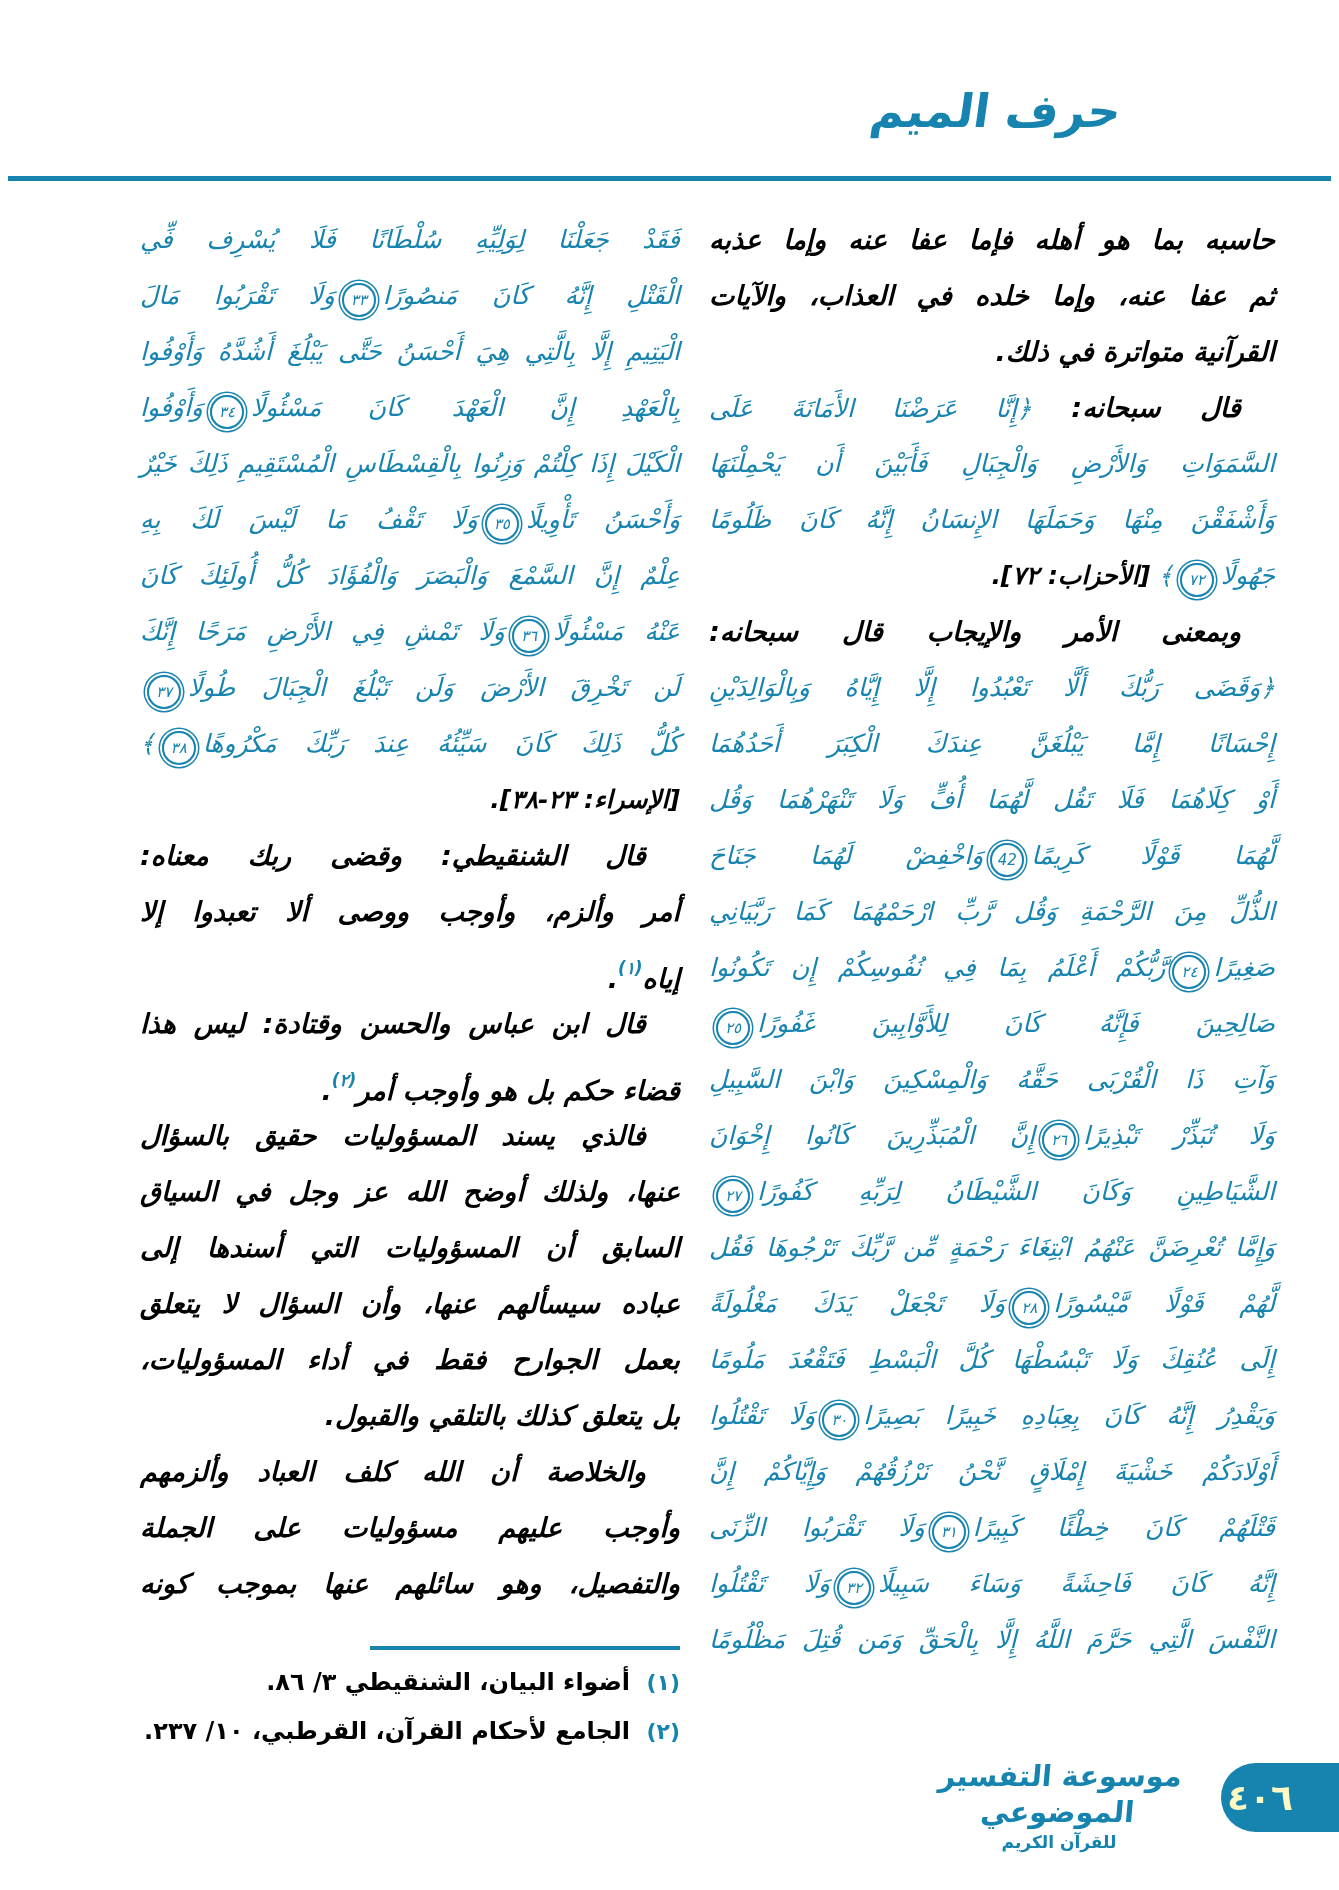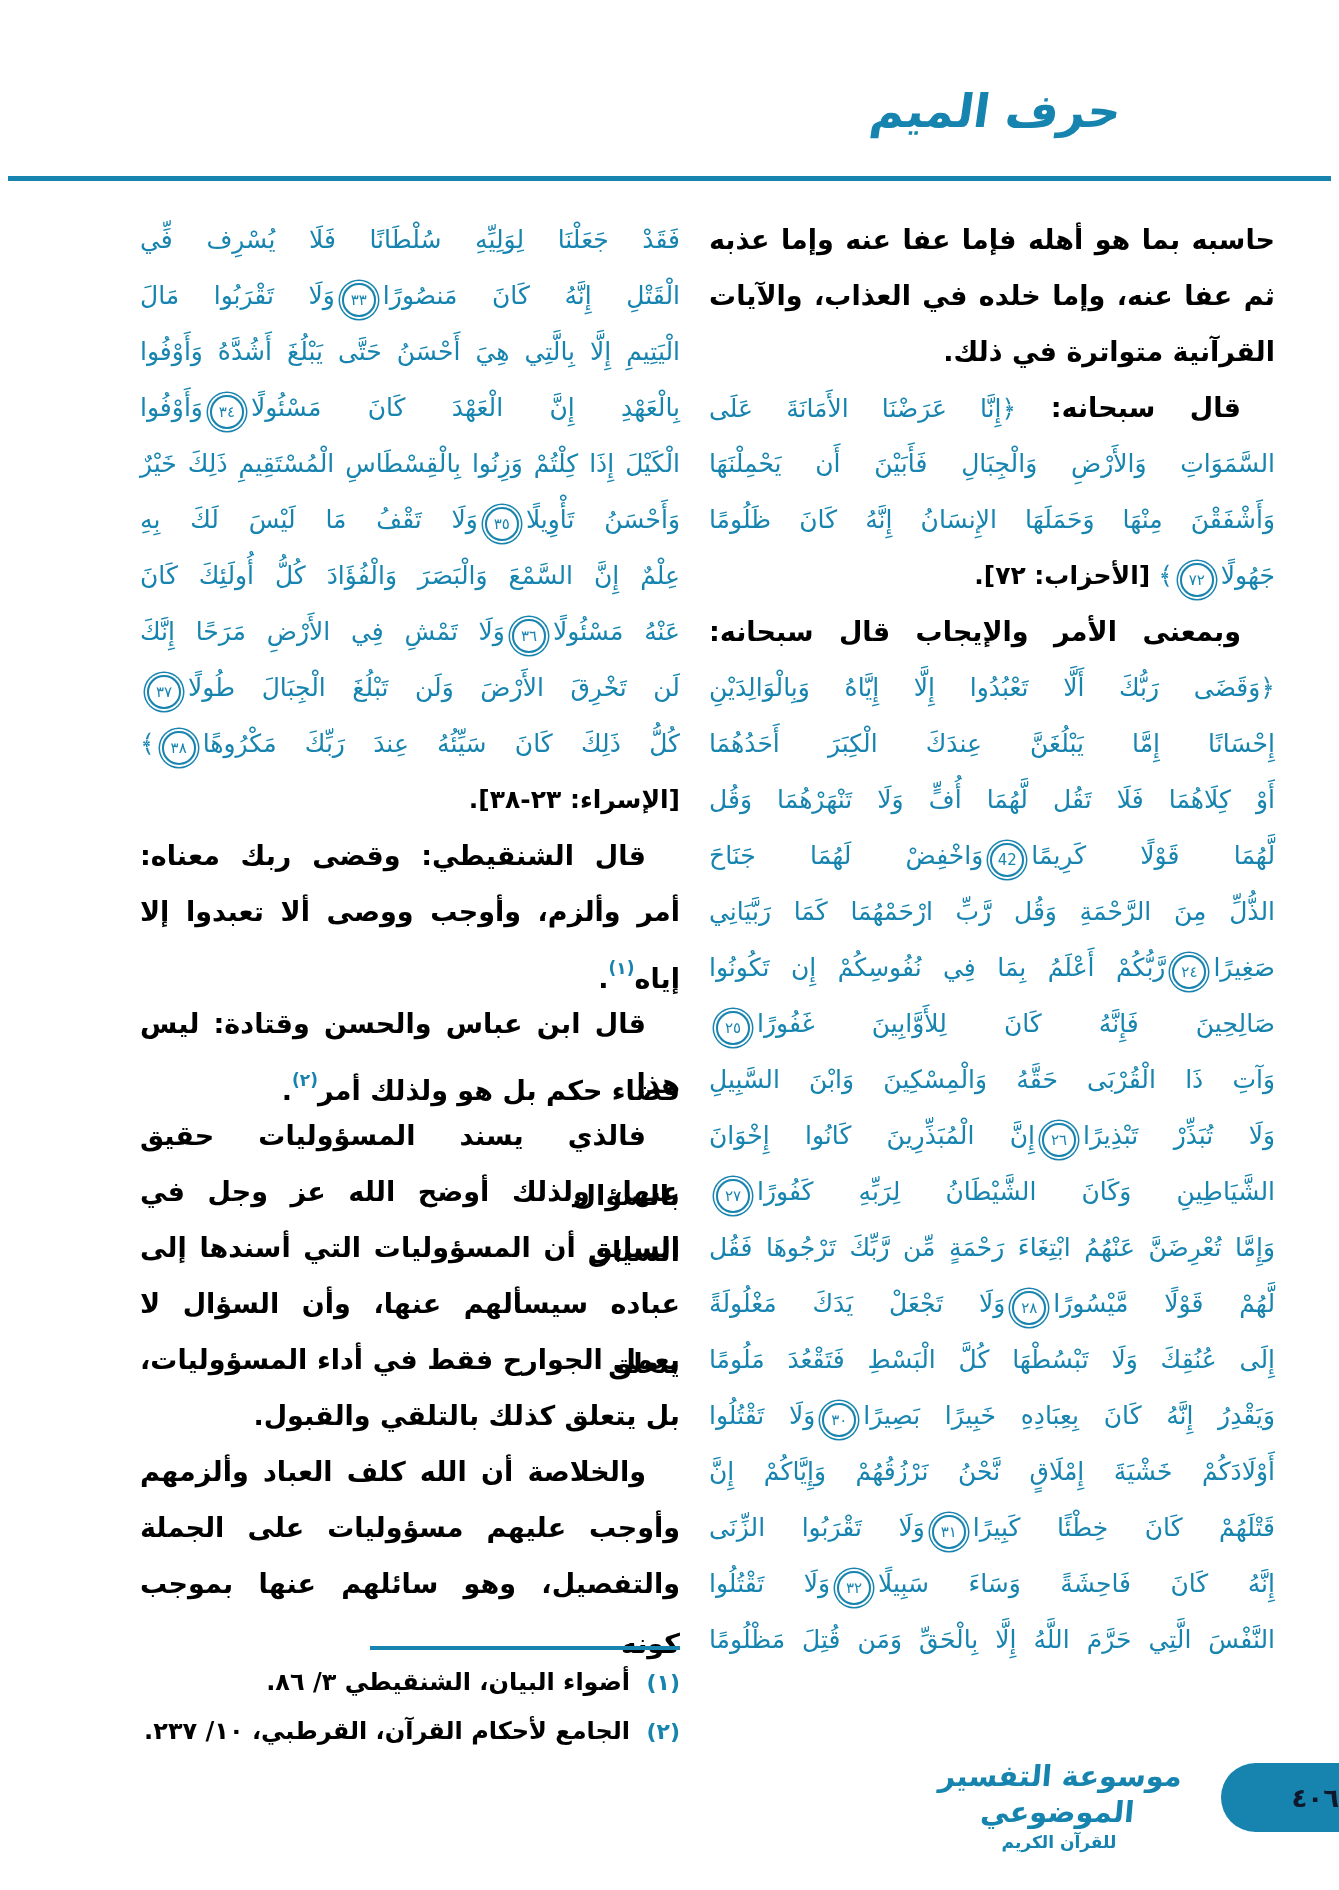--- a/index.html
+++ b/index.html
@@ -17,21 +17,21 @@
   .header-rule{
     position:absolute;top:176px;left:8px;right:8px;height:5px;
     background:var(--accent);
   }
   
   .col{position:absolute;top:212px;direction:rtl;}
   #col-right{left:688px;width:566px;margin-left:21px;}
   #col-left{left:140px;width:540px;}
   .ln{
     height:56px;line-height:56px;
-    text-align:justify;text-align-last:justify;
+    text-align:justify;text-align-last:justify;font-style:italic;
   }
   .ln.end{text-align-last:right;}
   .ln.ind{text-indent:34px;}
   .seg-b{color:var(--ink);font-weight:bold;font-size:27px;}
   .seg-q{color:var(--accent);font-size:25px;}
   .seg-r{color:var(--ink);font-weight:bold;font-size:25px;}
   .seg-fn{color:var(--accent);font-weight:bold;font-size:17px;vertical-align:14px;}
   .ayah{
     display:inline-flex;align-items:center;justify-content:center;
     width:30px;height:30px;border-radius:50%;
@@ -53,22 +53,22 @@
   
   .footer-logo{
     position:absolute;top:1758px;left:918px;width:282px;text-align:center;
     color:var(--accent);font-weight:bold;direction:rtl;
   }
   .footer-logo .l1{font-size:29px;line-height:36px;transform:skewX(-5deg);}
   .footer-logo .l2{font-size:17px;line-height:24px;}
   .page-badge{
     position:absolute;top:1763px;right:0;width:118px;height:69px;
     background:var(--accent);border-radius:35px 0 0 35px;
-    display:flex;align-items:center;justify-content:flex-start;
-    color:#0f172a;font-size:26px;font-weight:bold;letter-spacing:7px;
+    display:flex;align-items:center;justify-content:flex-end;
+    color:#fef9c3;font-size:36px;font-weight:bold;letter-spacing:7px;
     padding-left:6px;box-sizing:border-box;
   }
 </style>
 </head>
 <body>
 
 <div class="page">
 
   <div class="header-title">حرف الميم</div>
 
@@ -111,21 +111,21 @@
       <div class="ln"><span class="seg-q">وَأَحْسَنُ تَأْوِيلًا</span><span class="ayah">٣٥</span><span class="seg-q">وَلَا تَقْفُ مَا لَيْسَ لَكَ بِهِ</span></div>
       <div class="ln"><span class="seg-q">عِلْمٌ إِنَّ السَّمْعَ وَالْبَصَرَ وَالْفُؤَادَ كُلُّ أُولَئِكَ كَانَ</span></div>
       <div class="ln"><span class="seg-q">عَنْهُ مَسْئُولًا</span><span class="ayah">٣٦</span><span class="seg-q">وَلَا تَمْشِ فِي الأَرْضِ مَرَحًا إِنَّكَ</span></div>
       <div class="ln"><span class="seg-q">لَن تَخْرِقَ الأَرْضَ وَلَن تَبْلُغَ الْجِبَالَ طُولًا</span><span class="ayah">٣٧</span></div>
       <div class="ln"><span class="seg-q">كُلُّ ذَلِكَ كَانَ سَيِّئُهُ عِندَ رَبِّكَ مَكْرُوهًا</span><span class="ayah">٣٨</span><span class="seg-q">﴾</span></div>
       <div class="ln end"><span class="seg-r">[الإسراء: ٢٣-٣٨].</span></div>
       <div class="ln ind"><span class="seg-b">قال الشنقيطي: وقضى ربك معناه:</span></div>
       <div class="ln"><span class="seg-b">أمر وألزم، وأوجب ووصى ألا تعبدوا إلا</span></div>
       <div class="ln end"><span class="seg-b">إياه</span><span class="seg-fn">(١)</span><span class="seg-b">.</span></div>
       <div class="ln ind"><span class="seg-b">قال ابن عباس والحسن وقتادة: ليس هذا</span></div>
-      <div class="ln end"><span class="seg-b">قضاء حكم بل هو ولذلك أمر</span><span class="seg-fn">(٢)</span><span class="seg-b">.</span></div>
+      <div class="ln end"><span class="seg-b">قضاء حكم بل هو وأوجب أمر</span><span class="seg-fn">(٢)</span><span class="seg-b">.</span></div>
       <div class="ln ind"><span class="seg-b">فالذي يسند المسؤوليات حقيق بالسؤال</span></div>
       <div class="ln"><span class="seg-b">عنها، ولذلك أوضح الله عز وجل في السياق</span></div>
       <div class="ln"><span class="seg-b">السابق أن المسؤوليات التي أسندها إلى</span></div>
       <div class="ln"><span class="seg-b">عباده سيسألهم عنها، وأن السؤال لا يتعلق</span></div>
       <div class="ln"><span class="seg-b">بعمل الجوارح فقط في أداء المسؤوليات،</span></div>
       <div class="ln end"><span class="seg-b">بل يتعلق كذلك بالتلقي والقبول.</span></div>
       <div class="ln ind"><span class="seg-b">والخلاصة أن الله كلف العباد وألزمهم</span></div>
       <div class="ln"><span class="seg-b">وأوجب عليهم مسؤوليات على الجملة</span></div>
       <div class="ln"><span class="seg-b">والتفصيل، وهو سائلهم عنها بموجب كونه</span></div>
     </div>

